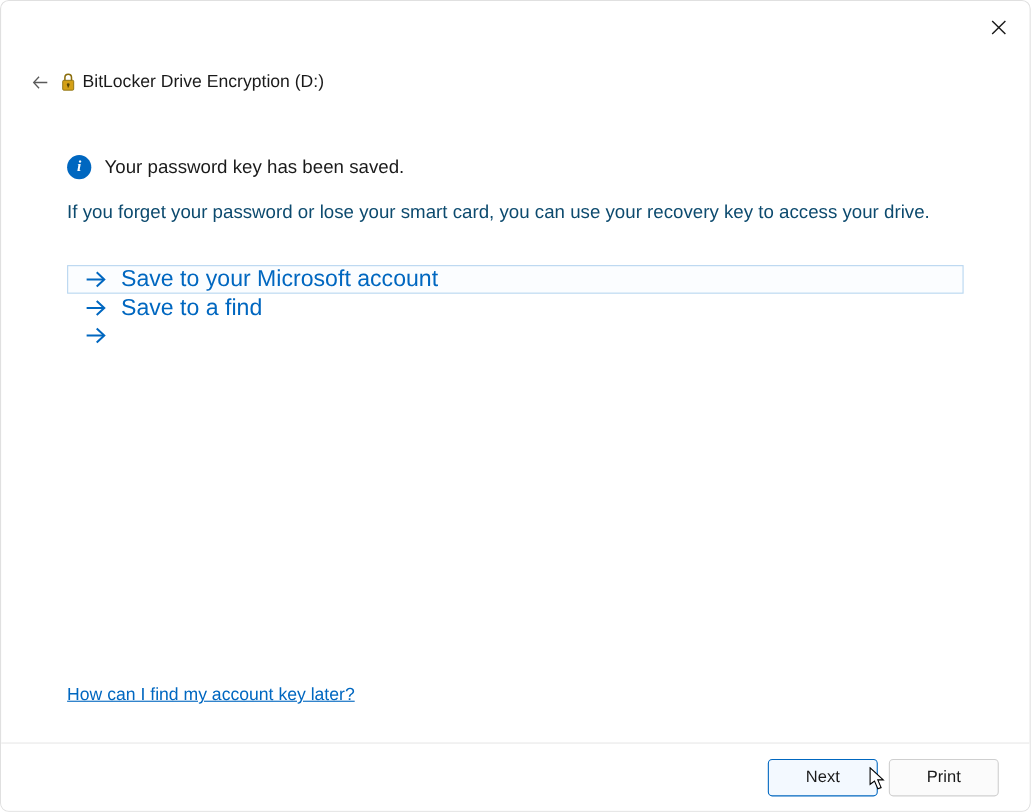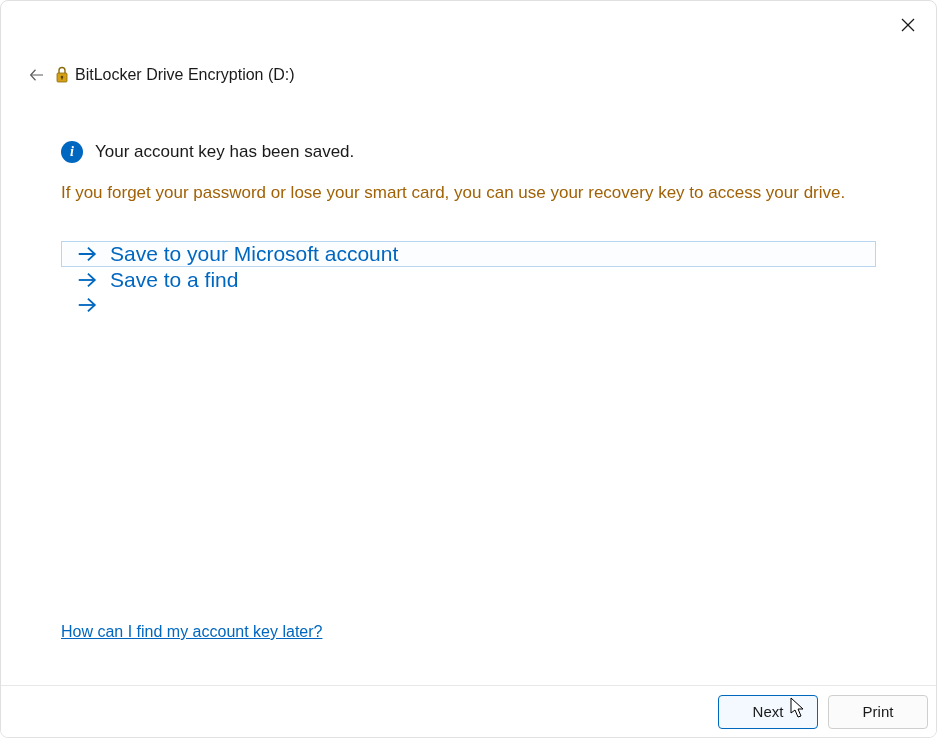--- a/index.html
+++ b/index.html
@@ -88,21 +88,21 @@
       font-weight: bold;
       font-size: 14px;
       flex-shrink: 0;
     }
     .info-text {
       font-size: 17px;
       color: #1a1a1a;
     }
     .description {
       font-size: 17px;
-      color: #a16207;
+      color: #0c4a6e;
       margin-bottom: 36px;
       line-height: 1.4;
     }
 
     .options {
       display: flex;
       flex-direction: column;
     }
     .option {
       display: flex;
@@ -136,27 +136,27 @@
       color: #0067c0;
       text-decoration: underline;
       cursor: pointer;
     }
 
     .footer {
       position: absolute;
       bottom: 0;
       left: 0;
       right: 0;
-      height: 52px;
+      height: 62px;
       border-top: 1px solid #e8e8e8;
       background: #ffffff;
       display: flex;
       align-items: center;
       justify-content: flex-end;
-      padding: 0 8px;
+      padding: 0 28px;
       gap: 10px;
     }
     .btn {
       min-width: 100px;
       height: 34px;
       border: 1px solid #cfcfcf;
       background: #fbfbfb;
       border-radius: 4px;
       font-size: 15px;
       color: #1a1a1a;
@@ -206,21 +206,21 @@
       <rect x="9.4" y="12" width="1.2" height="2.5" fill="#5a4708"></rect>
     </svg>
   </div>
   <div class="app-title">BitLocker Drive Encryption (D:)</div>
 </div>
 
 <div class="content">
 
   <div class="info-row">
     <div class="info-icon">i</div>
-    <div class="info-text">Your account key has been saved.</div>
+    <div class="info-text">Your password key has been saved.</div>
   </div>
 
   <p class="description">If you forget your password or lose your smart card, you can use your recovery key to access your drive.</p>
 
   <div class="options">
 
     <div class="option selected">
       <span class="arrow-icon">
         <svg viewBox="0 0 24 24" fill="none" stroke="#0067c0" stroke-width="2">
           <line x1="3" y1="12" x2="20" y2="12"></line>

